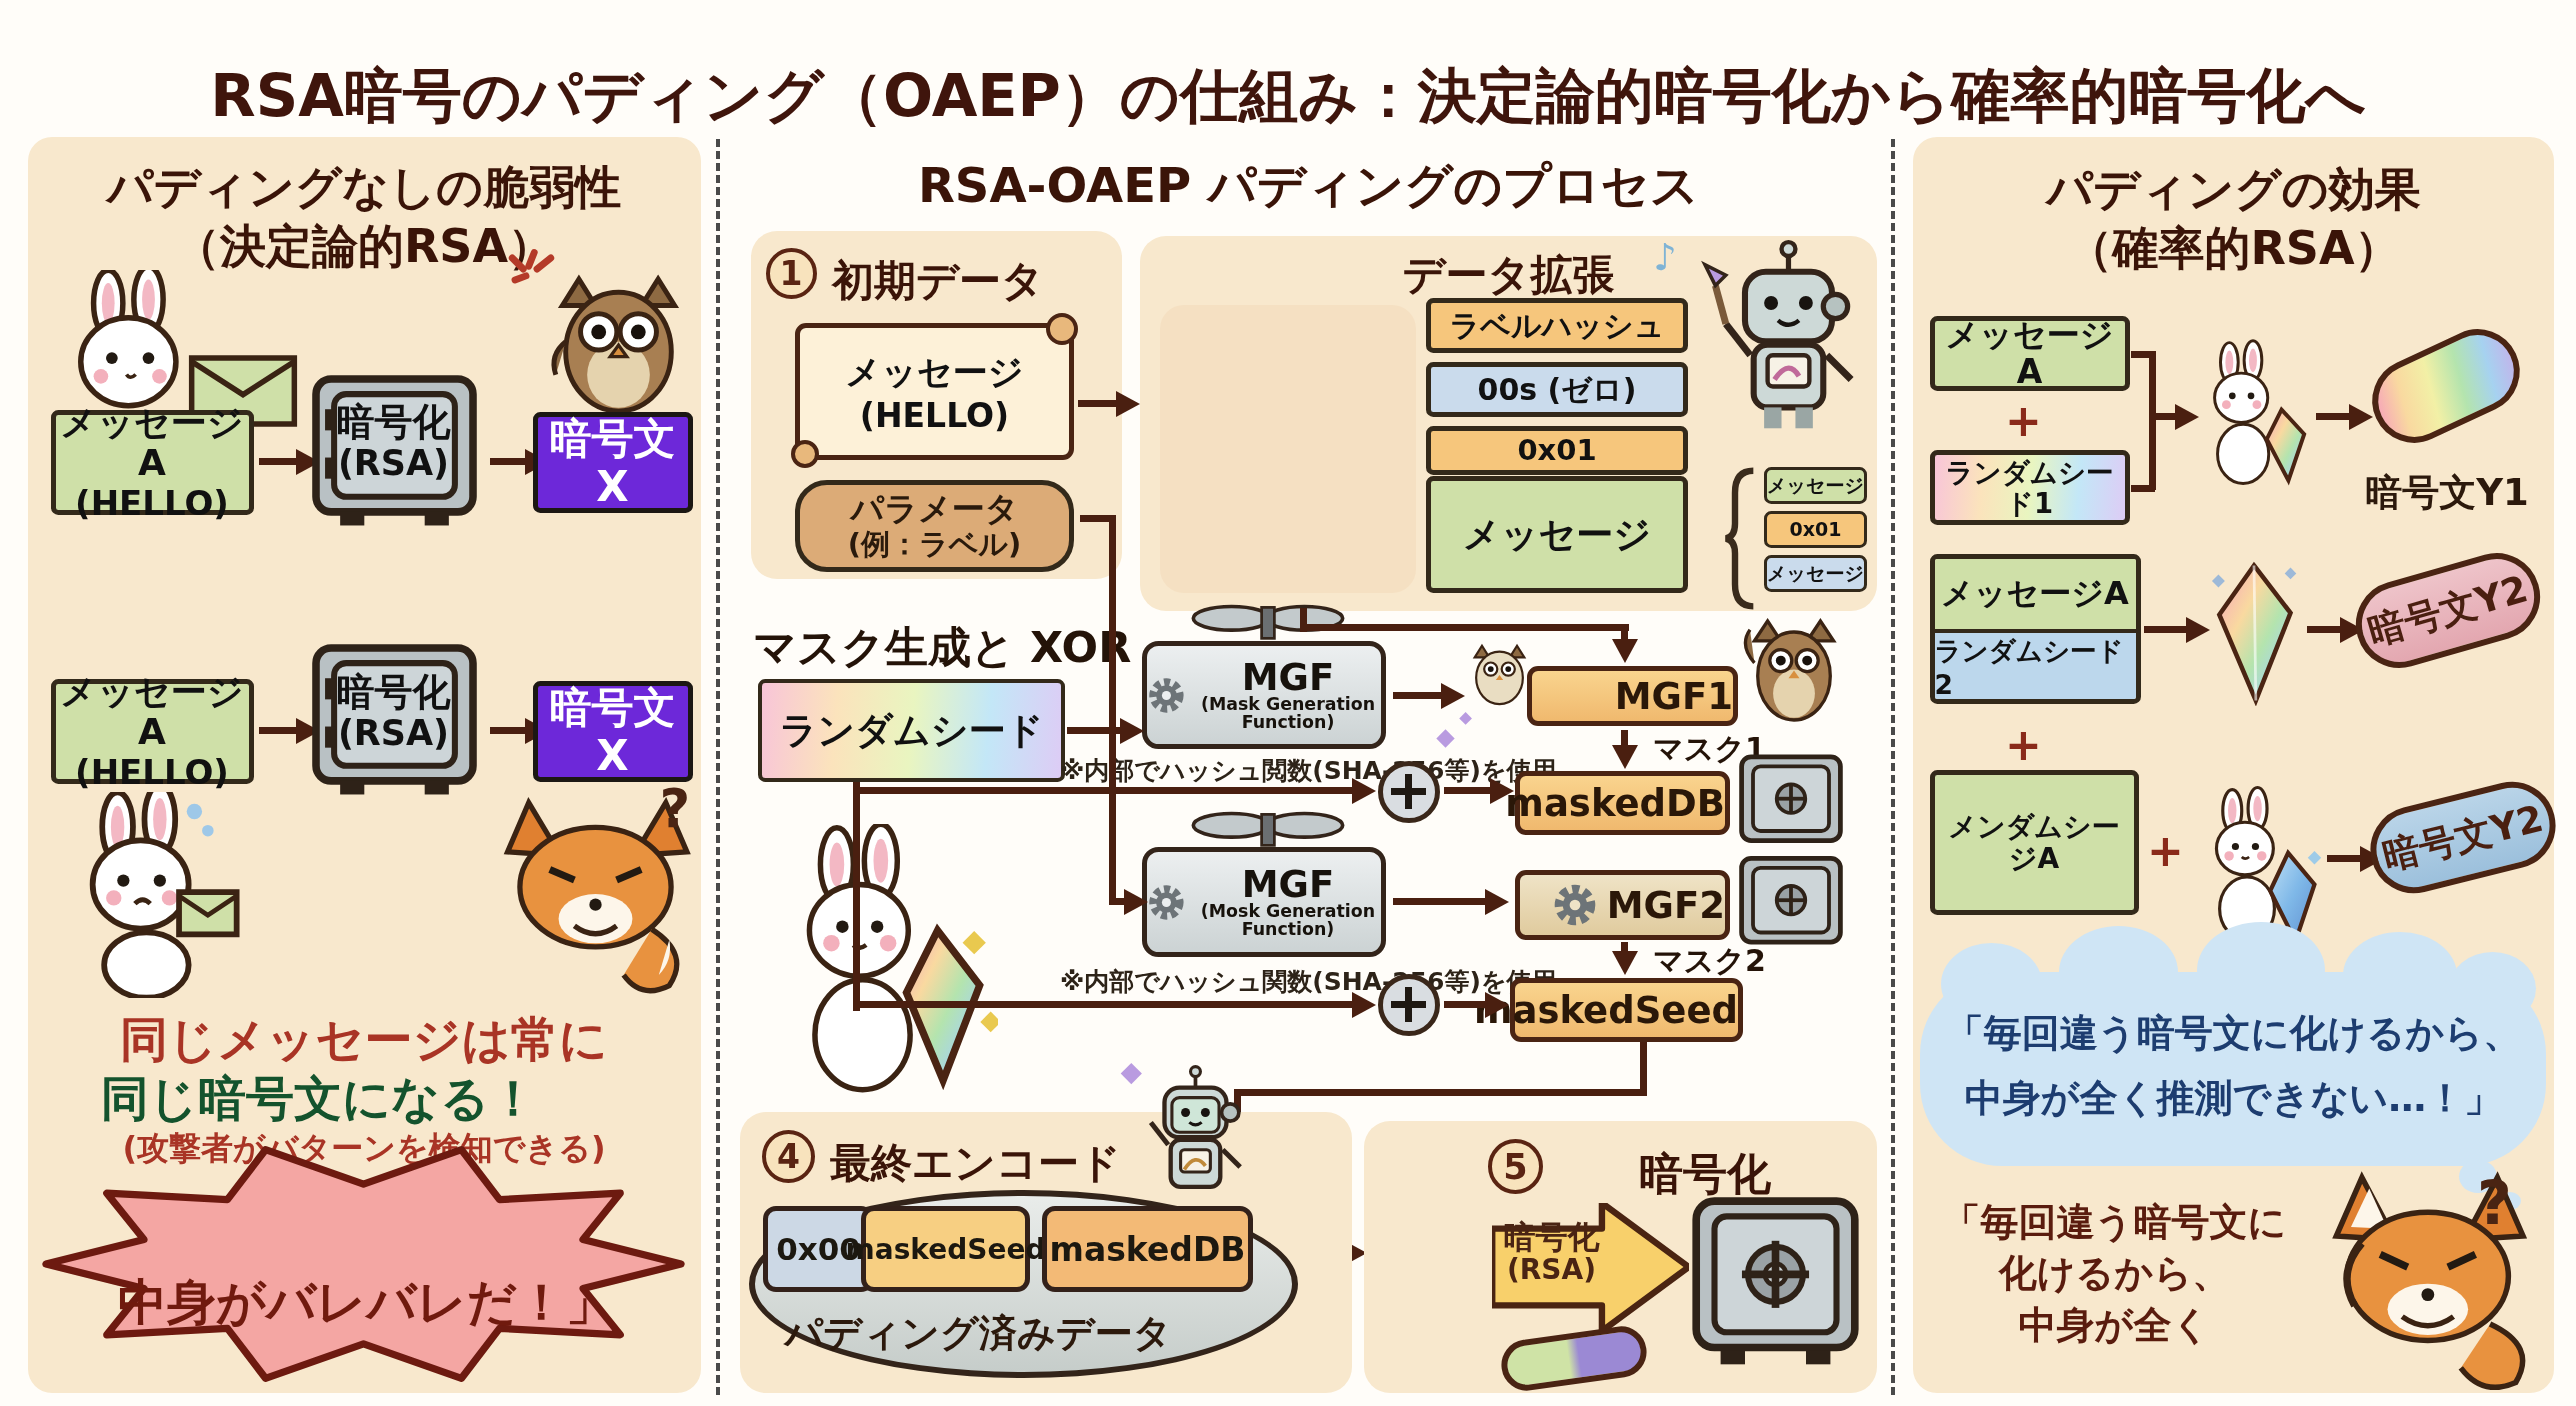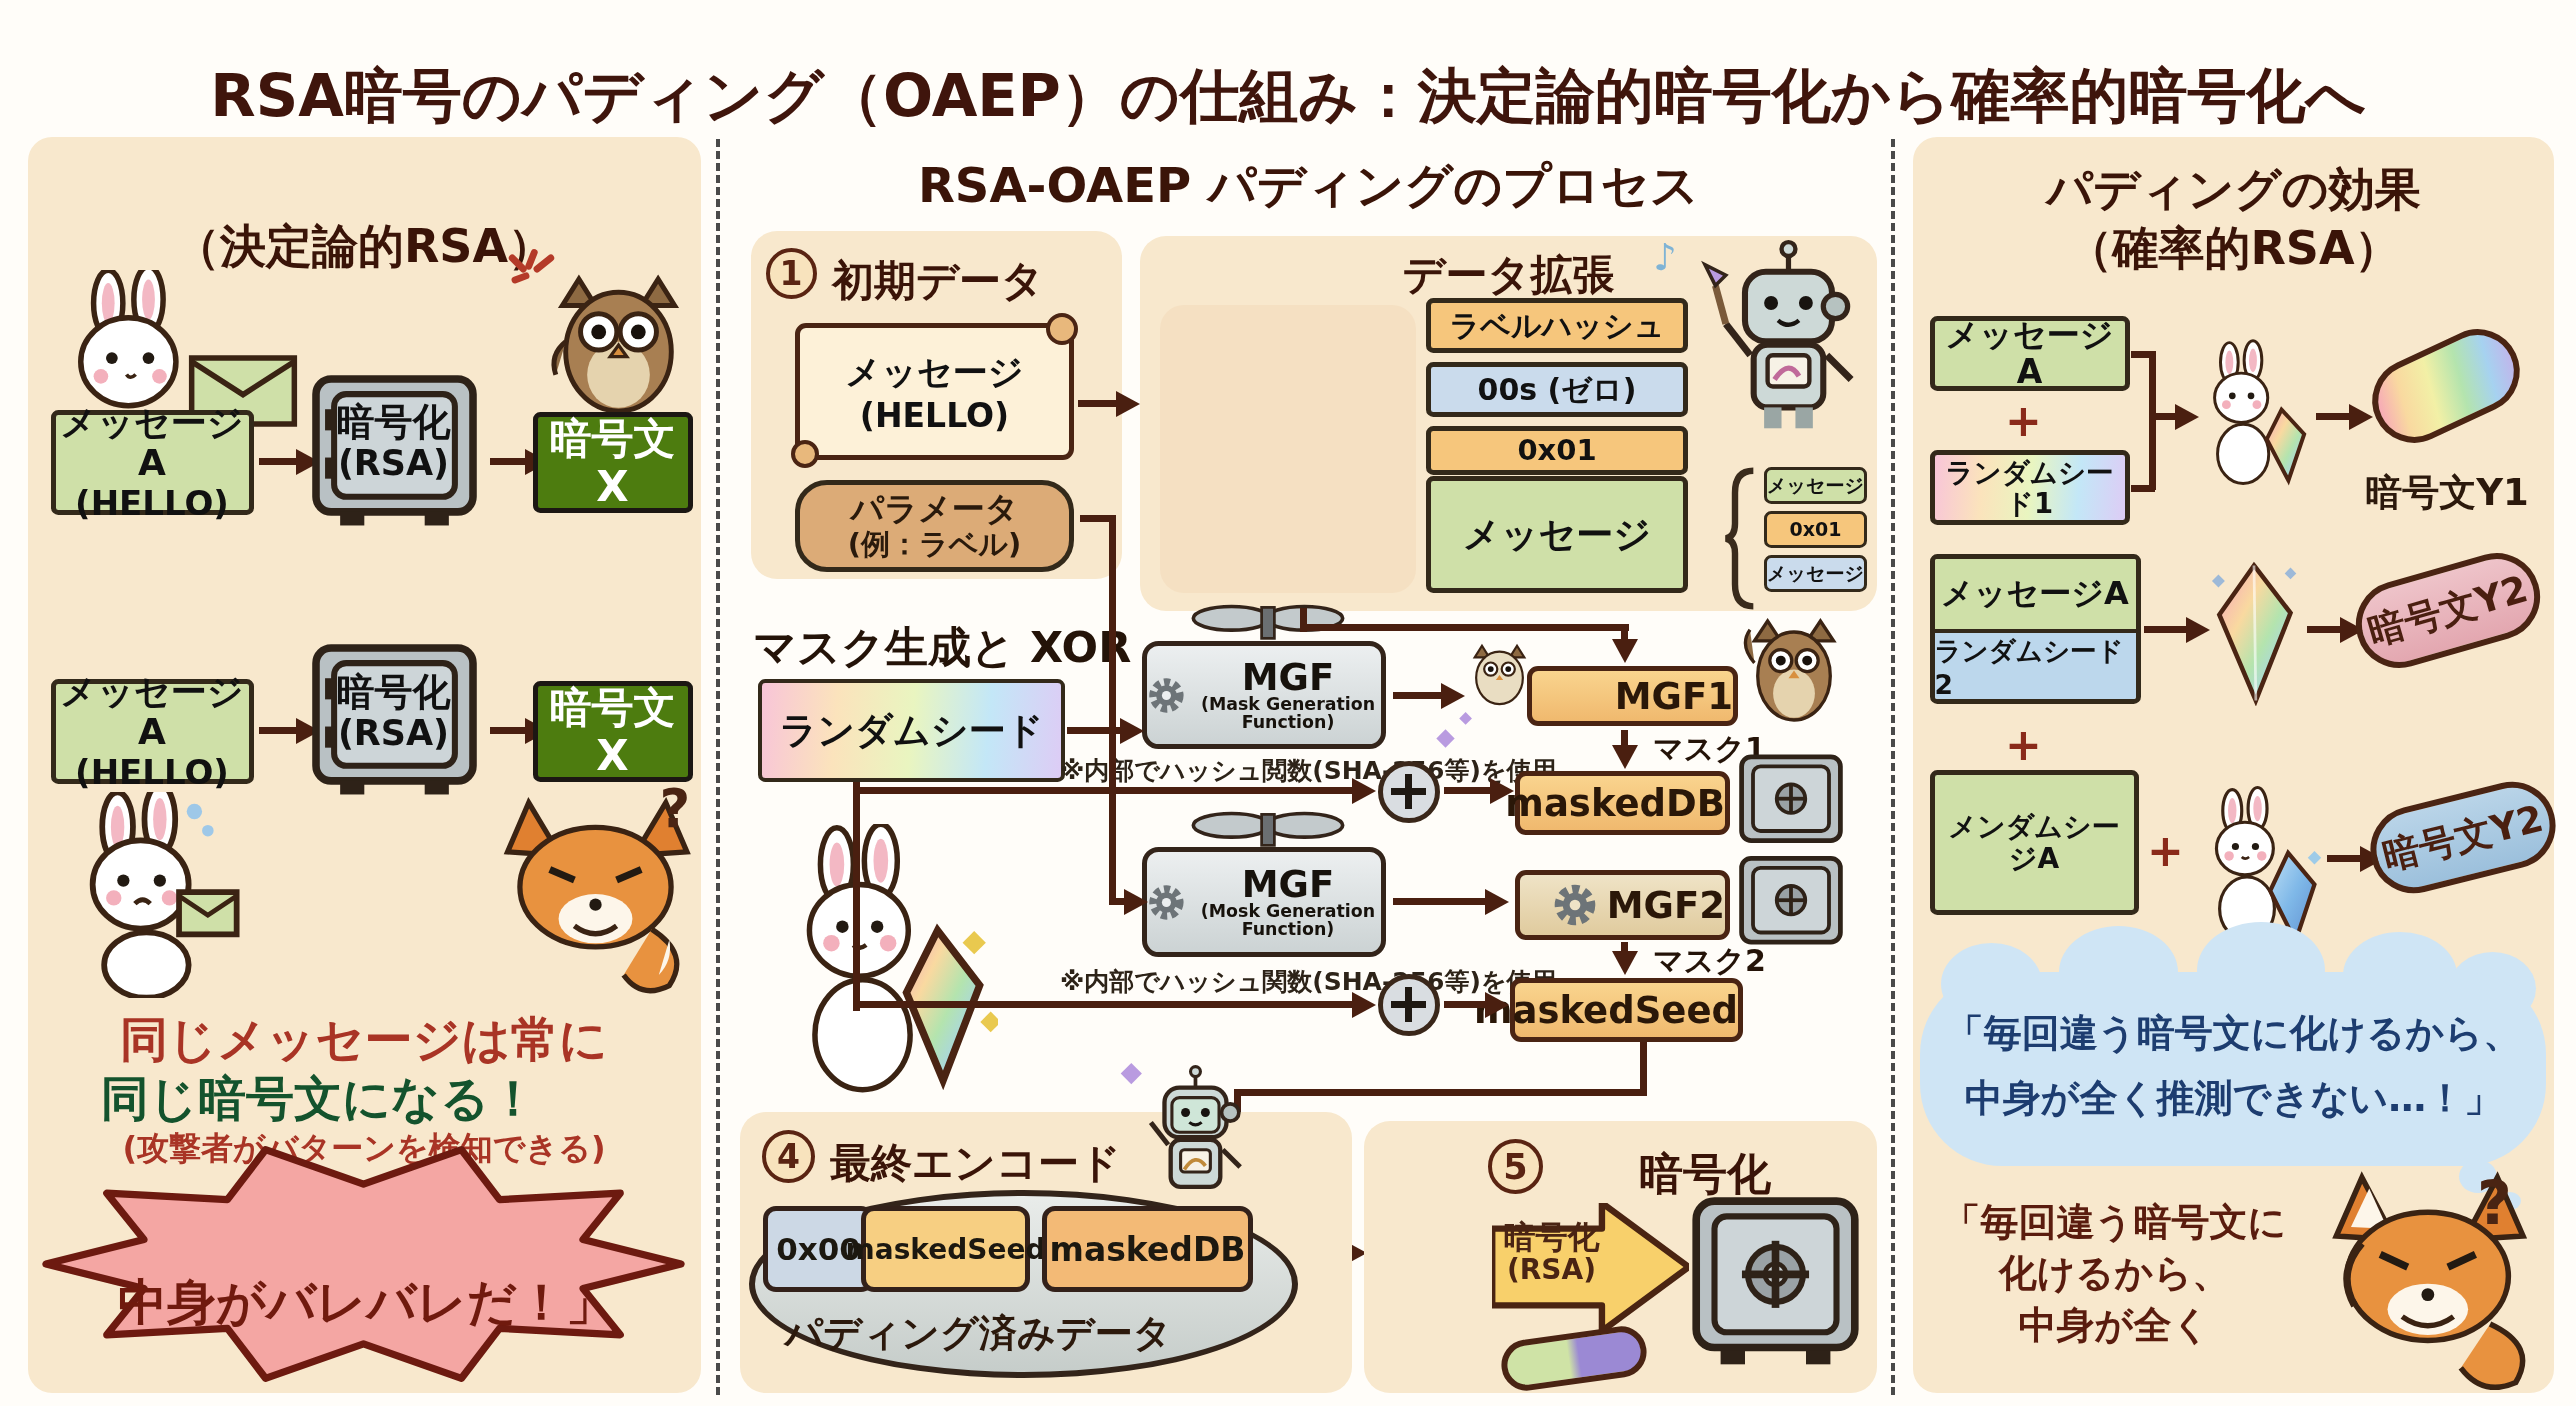--- a/index.html
+++ b/index.html
@@ -8,21 +8,21 @@
 
   .abs { position:absolute; }
   .panel { position:absolute; background:#f8e8cd; border-radius:24px; }
   .card { position:absolute; background:#f8e8cd; border-radius:26px; }
 
   .ttl { color:#3f150c; text-align:center; }
 
   .box { position:absolute; border:5.5px solid #33291a; border-radius:7.3px; display:flex; flex-direction:column;
          align-items:center; justify-content:center; text-align:center; color:#111; line-height:1.12; }
   .green { background:#cfe0a8; }
-  .darkbox { background:#4d7c0f; color:#fff; border-color:#1c1713; }
+  .darkbox { background:#6d28d9; color:#fff; border-color:#1c1713; }
   .orange { background:#f6c67c; }
   .blue { background:#cadbec; }
   .tanbox { background:#dcab77;border-radius:32px; }
   .rainbow { background:linear-gradient(95deg,#f8c5d8,#fbe3bc,#e9f5c0,#c3e7f7,#ddccf5); }
 
   .bar { position:absolute; border:5.5px solid #4a2413; border-radius:11px; display:flex; align-items:center;
          justify-content:flex-end; background:linear-gradient(180deg,#f9d48e,#f0b96e); color:#2a1708; }
 
   .hline { position:absolute; height:7.3px; background:#4a1f10; }
   .vline { position:absolute; width:7.3px; background:#4a1f10; }
@@ -72,20 +72,21 @@
 <body>
 
 <div id="stage">
 
   <div class="abs ttl" style="left:0;top:13px;width:2576px;font-size:59px;margin-top:44px;">RSA暗号のパディング（OAEP）の仕組み：決定論的暗号化から確率的暗号化へ</div>
 
   <div class="dash" style="left:716px;top:139px;height:1256px;"></div>
   <div class="dash" style="left:1891px;top:139px;height:1256px;"></div>
 
   <div class="panel" style="left:27.5px;top:137px;width:673px;height:1256px;">
+    <div class="abs ttl" style="left:0;top:20px;width:673px;font-size:46px;color:#3a1408;">パディングなしの脆弱性</div>
     <div class="abs ttl" style="left:0;top:79px;width:673px;font-size:46px;color:#3a1408;">（決定論的RSA）</div>
 
     <svg class="abs" style="left:18.3px;top:133px;" width="183" height="156" viewBox="0 0 100 85">
       <ellipse cx="34" cy="18" rx="8" ry="18" fill="#fff" stroke="#3a2313" stroke-width="3"></ellipse>
       <ellipse cx="56" cy="16" rx="8" ry="18" fill="#fff" stroke="#3a2313" stroke-width="3"></ellipse>
       <ellipse cx="34" cy="18" rx="3.5" ry="11" fill="#f3b8c4"></ellipse>
       <ellipse cx="56" cy="16" rx="3.5" ry="11" fill="#f3b8c4"></ellipse>
       <ellipse cx="45" cy="50" rx="26" ry="24" fill="#fff" stroke="#3a2313" stroke-width="3"></ellipse>
       <circle cx="36" cy="48" r="3.2" fill="#221a12"></circle>
         <circle cx="56" cy="48" r="3.2" fill="#221a12"></circle>

